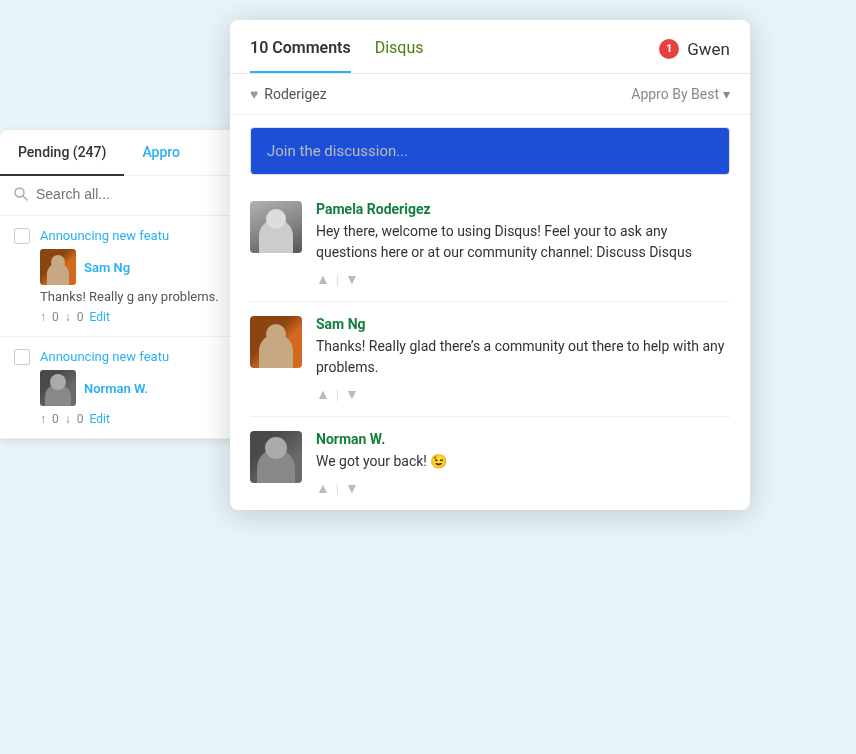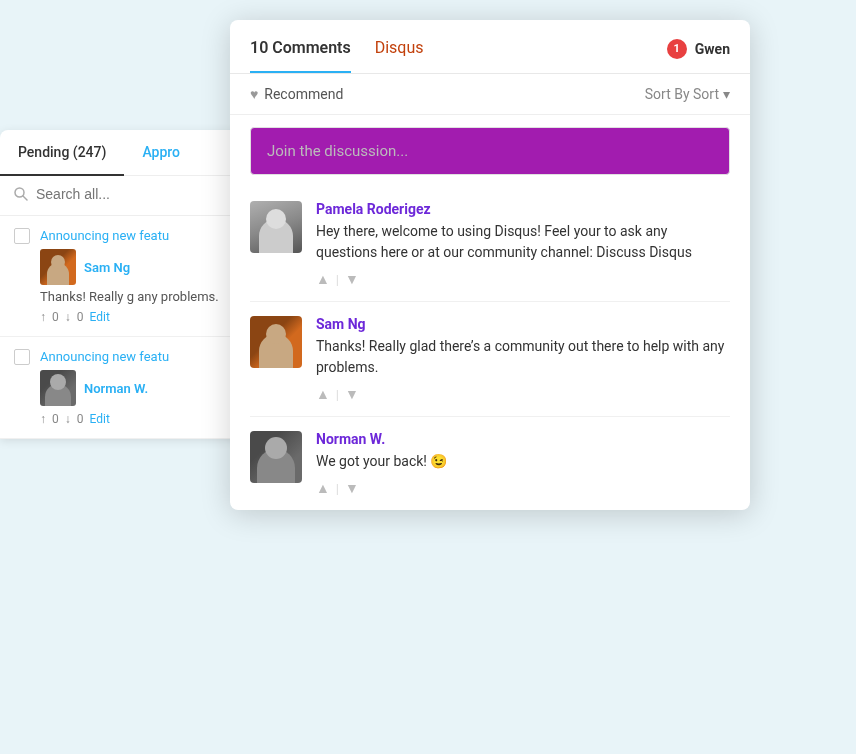--- a/index.html
+++ b/index.html
@@ -223,21 +223,21 @@
     .disqus-tab {
       font-size: 16px;
       font-weight: 600;
       color: #333;
       padding-bottom: 14px;
       border-bottom: 2px solid #2ab0f4;
       cursor: pointer;
     }
 
     .disqus-tab.inactive {
-      color: #c2410c;
+      color: #4d7c0f;
       font-weight: 400;
       border-bottom: 2px solid transparent;
     }
 
     .disqus-user-area {
       display: flex;
       align-items: center;
       gap: 8px;
       padding-bottom: 14px;
     }
@@ -249,22 +249,22 @@
       width: 20px;
       height: 20px;
       font-size: 11px;
       font-weight: 700;
       display: flex;
       align-items: center;
       justify-content: center;
     }
 
     .username {
-      font-size: 14px;
-      font-weight: 700;
+      font-size: 17px;
+      font-weight: 400;
       color: #333;
     }
 
     .disqus-toolbar {
       display: flex;
       align-items: center;
       justify-content: space-between;
       padding: 12px 20px;
       border-bottom: 1px solid #eee;
     }
@@ -292,21 +292,21 @@
       cursor: pointer;
     }
 
     .discussion-input {
       margin: 12px 20px;
       border: 1.5px solid #e0e0e0;
       border-radius: 4px;
       padding: 14px 16px;
       font-size: 15px;
       color: #bbb;
-      background: #a21caf;
+      background: #1d4ed8;
     }
 
     .comments-list {
       padding: 0 20px;
     }
 
     .comment-entry {
       display: flex;
       padding: 14px 0;
       border-bottom: 1px solid #f0f0f0;
@@ -399,21 +399,21 @@
       background: #aaa;
       border-radius: 50%;
       z-index: 1;
     }
 
     .comment-body {
       flex: 1;
     }
 
     .comment-author {
-      color: #6d28d9;
+      color: #15803d;
       font-size: 14px;
       font-weight: 700;
       margin-bottom: 4px;
     }
 
     .comment-content {
       font-size: 14px;
       color: #333;
       line-height: 1.5;
       margin-bottom: 8px;
@@ -501,24 +501,24 @@
     </div>
     <div class="disqus-user-area">
       <div class="notification-badge">1</div>
       <span class="username">Gwen</span>
     </div>
   </div>
 
   <div class="disqus-toolbar">
     <div class="recommend-btn">
       <span class="heart-icon">♥</span>
-      <span>Recommend</span>
+      <span>Roderigez</span>
     </div>
     <div class="sort-btn">
-      <span>Sort By Sort</span>
+      <span>Appro By Best</span>
       <span>▾</span>
     </div>
   </div>
 
   <div class="discussion-input" style="color:#bbb;">Join the discussion...</div>
 
   <div class="comments-list">
 
     <div class="comment-entry">
       <div class="comment-large-avatar">

